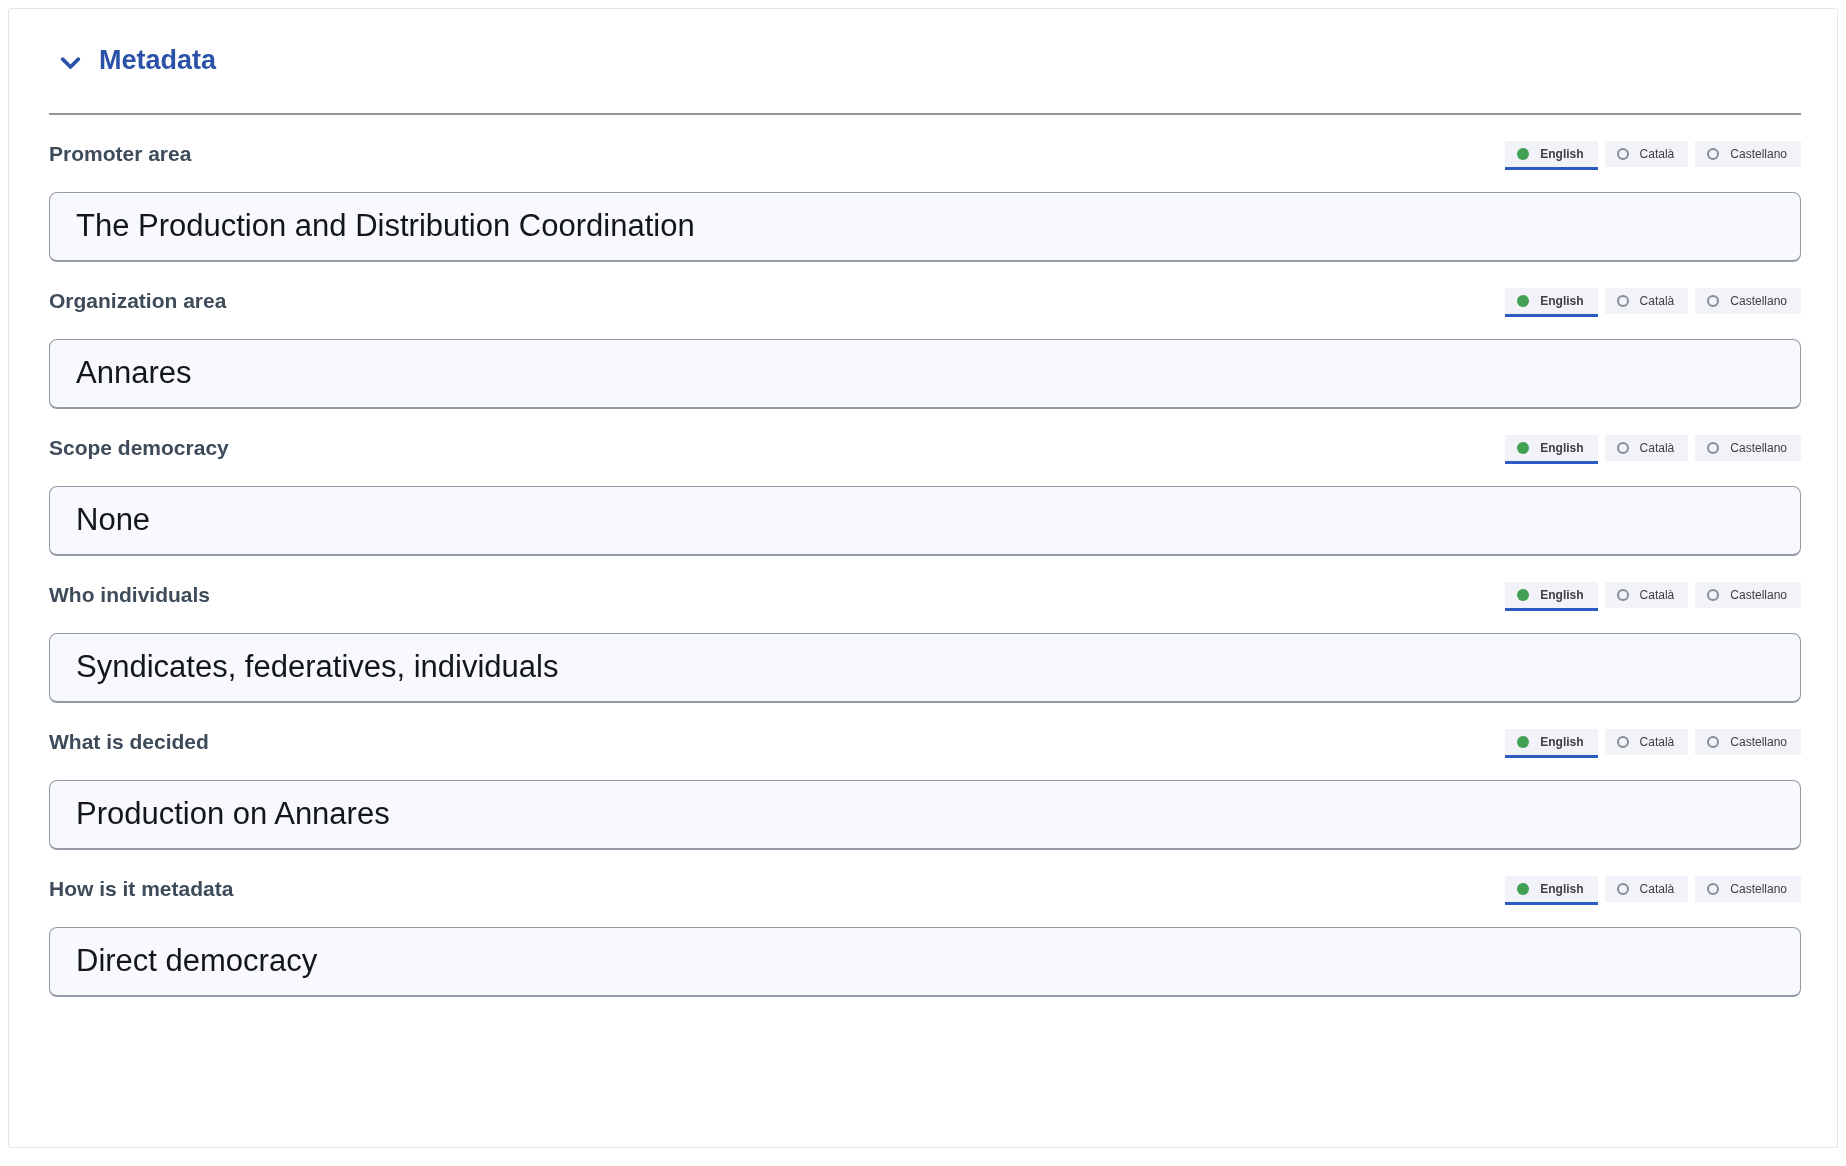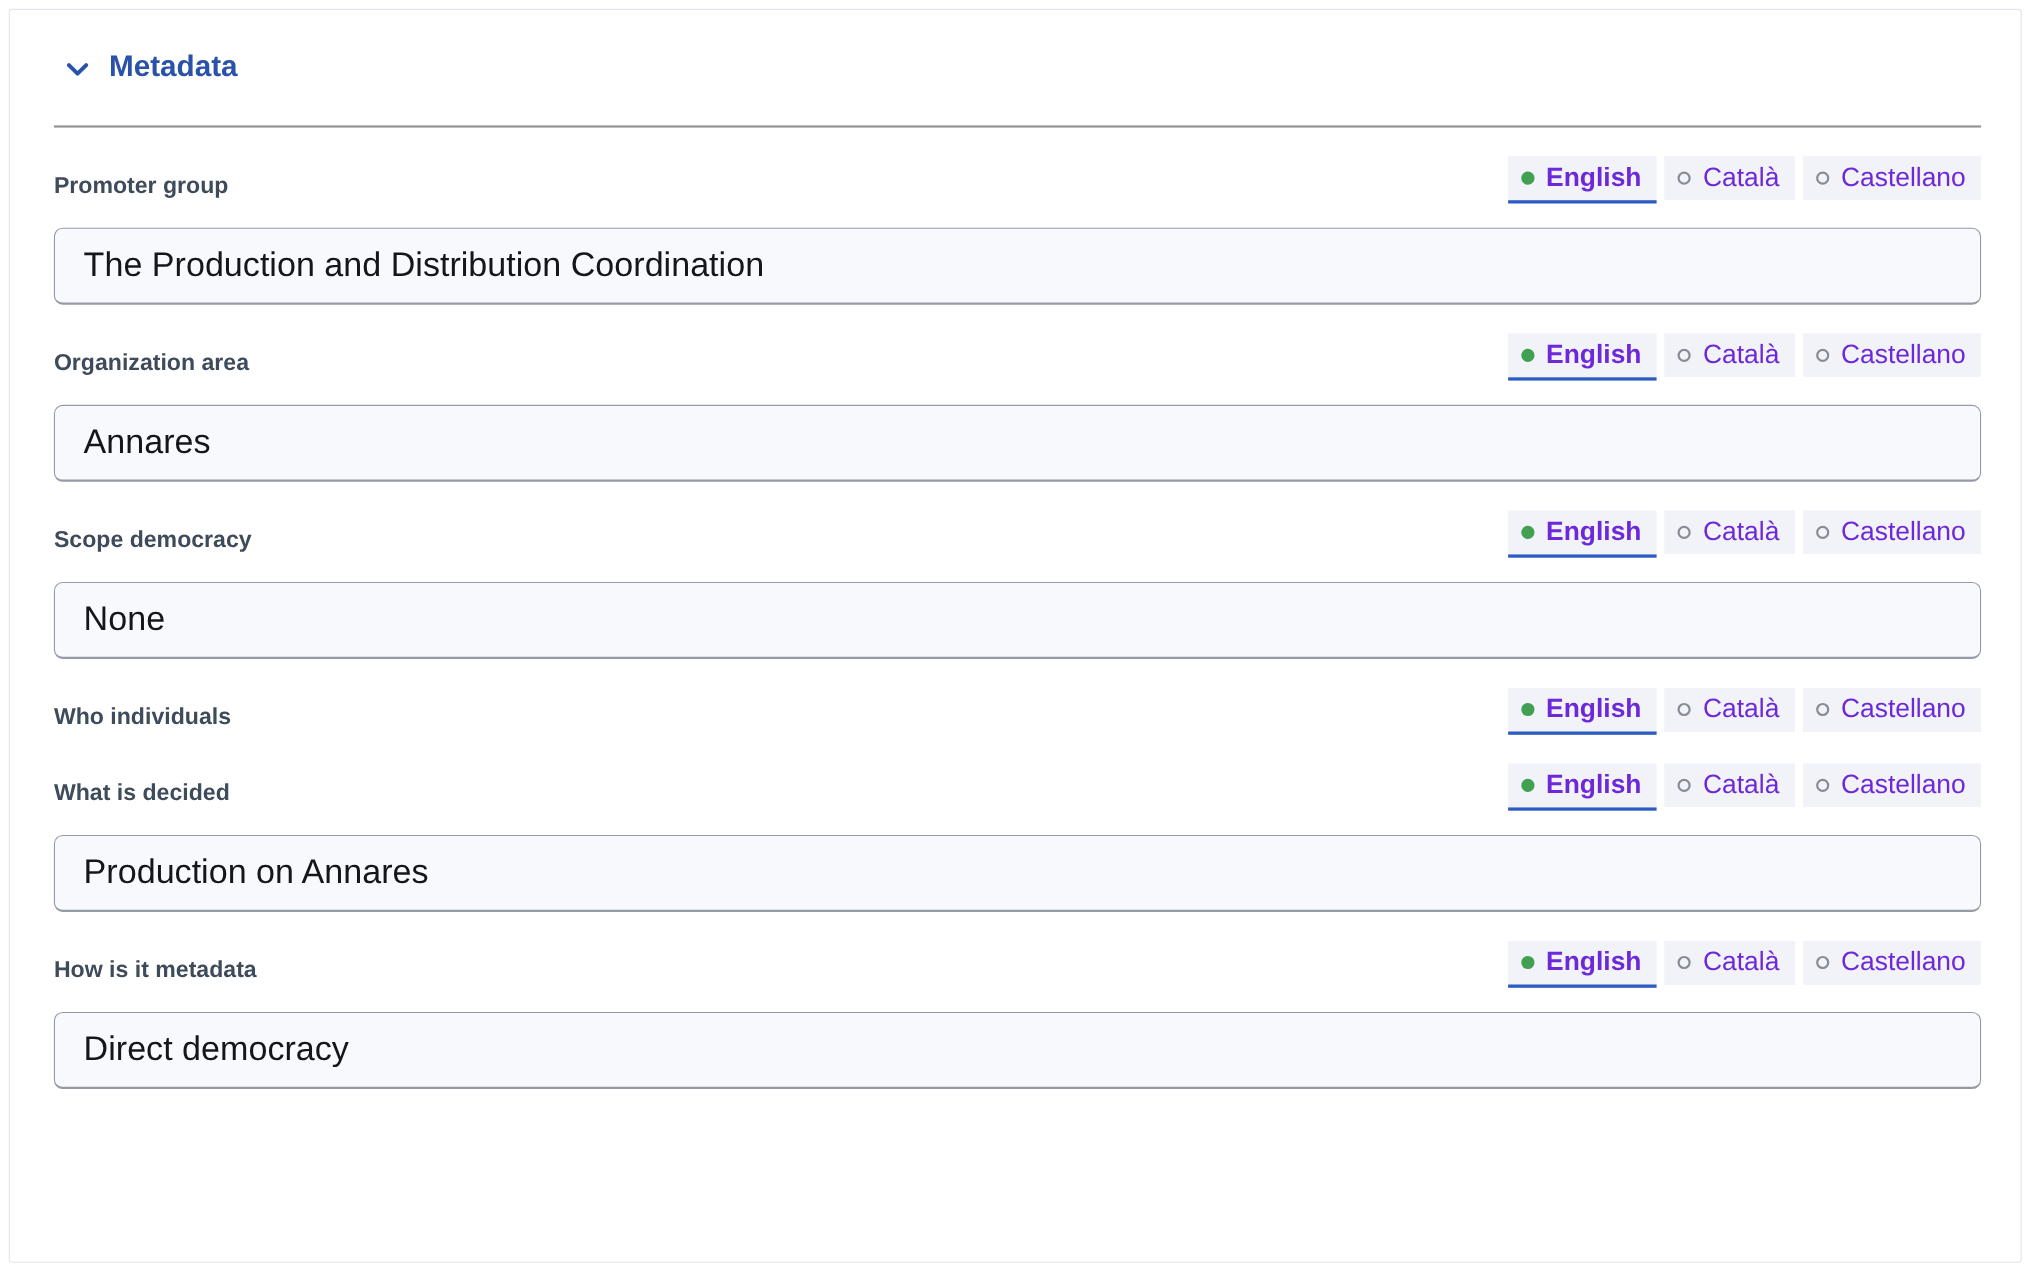--- a/index.html
+++ b/index.html
@@ -57,22 +57,22 @@
     gap: 7px;
     align-items: flex-end;
   }
   .lang-tab {
     display: inline-flex;
     align-items: center;
     gap: 11px;
     padding: 6px 14px 6px 12px;
     background: #f1f3f8;
     background-clip: padding-box;
-    font-size: 24px;
-    color: #6d28d9;
+    font-size: 12px;
+    color: #404040;
     cursor: pointer;
     border-bottom: 3px solid transparent;
   }
   .lang-tab.active {
     font-weight: bold;
     border-bottom: 3px solid #2d5bc4;
   }
   .dot-filled {
     width: 12px; height: 12px;
     border-radius: 50%;
@@ -115,21 +115,21 @@
       </svg>
     </span>
     <span class="section-title">Metadata</span>
   </div>
 
   <hr class="divider">
 
   
   <div class="field">
     <div class="label-row">
-      <span class="field-label">Promoter group</span>
+      <span class="field-label">Promoter area</span>
       <div class="lang-tabs">
         <span class="lang-tab active">
           <span class="dot-filled"></span>
           <span>English</span>
         </span>
         <span class="lang-tab">
           <span class="dot-ring"></span>
           <span>Català</span>
         </span>
         <span class="lang-tab">
@@ -197,20 +197,21 @@
         <span class="lang-tab">
           <span class="dot-ring"></span>
           <span>Català</span>
         </span>
         <span class="lang-tab">
           <span class="dot-ring"></span>
           <span>Castellano</span>
         </span>
       </div>
     </div>
+    <input class="text-input" type="text" value="Syndicates, federatives, individuals" style="">
   </div>
 
   
   <div class="field">
     <div class="label-row">
       <span class="field-label">What is decided</span>
       <div class="lang-tabs">
         <span class="lang-tab active">
           <span class="dot-filled"></span>
           <span>English</span>

